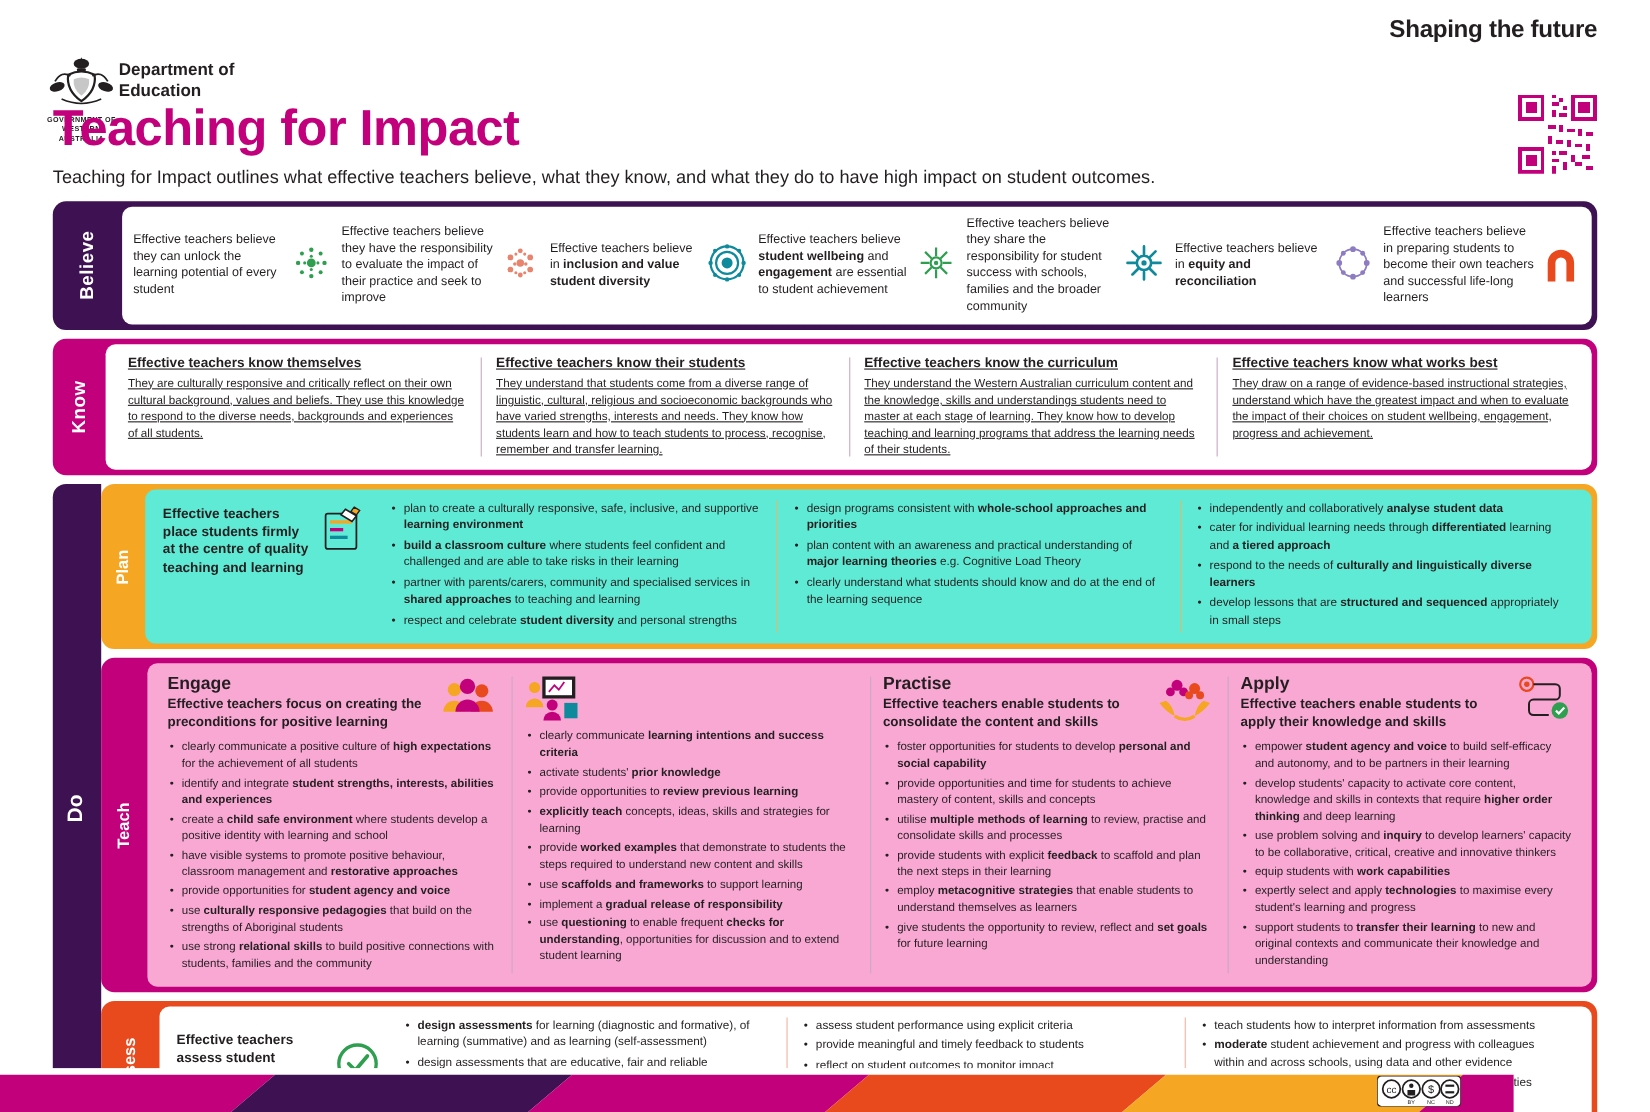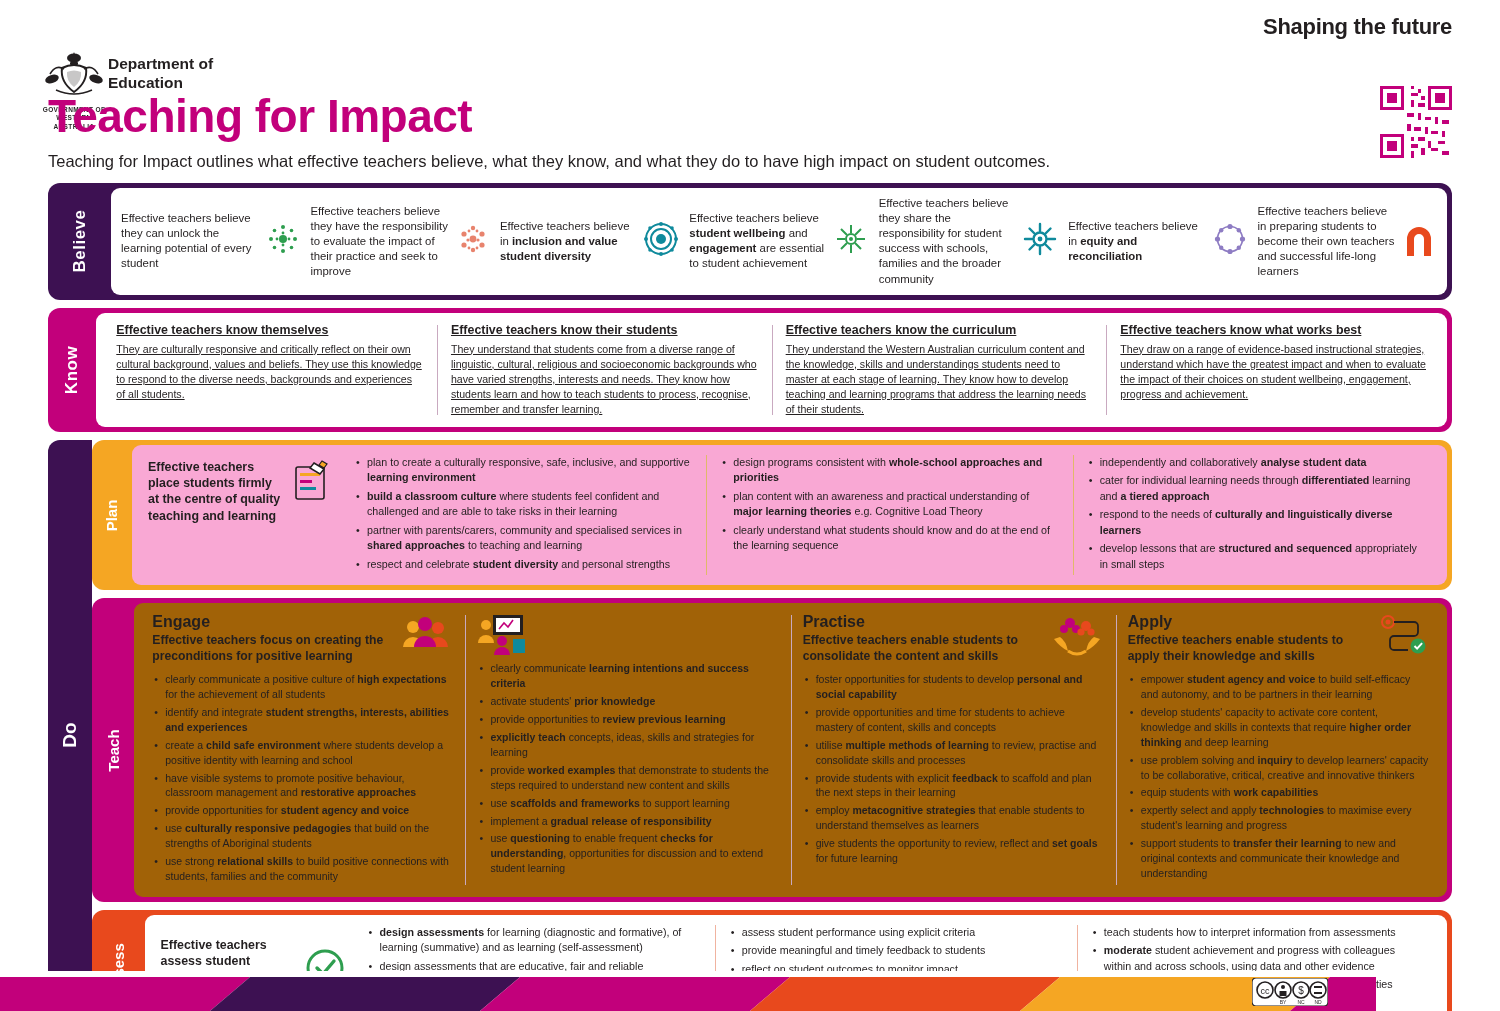--- a/index.html
+++ b/index.html
@@ -74,36 +74,36 @@
     flex:0 0 44px; background:#3d1152; border-radius:12px 0 12px 12px;
     display:flex; align-items:center; justify-content:center;
     color:#fff; font-weight:bold; font-size:19px;
   }
   .do-label span { transform:rotate(-90deg); }
   .do-cols { flex:1; display:flex; flex-direction:column; gap:8px; margin-left:-44px; padding-left:44px; }
 
   .subband { display:flex; border-radius:12px; overflow:hidden; }
   .subband .sub-label { flex:0 0 40px; display:flex; align-items:center; justify-content:center; color:#fff; font-weight:bold; font-size:15px; }
   .sub-label span { transform:rotate(-90deg); white-space:nowrap; }
-  .sub-body { flex:1; margin:5px 5px 5px 0; background:#f9a8d4; border-radius:9px; display:flex; padding:10px 8px; }
+  .sub-body { flex:1; margin:5px 5px 5px 0; background:#5eead4; border-radius:9px; display:flex; padding:10px 8px; }
 
   .plan { background:#f5a623; }
   .plan-lead { flex:0 0 200px; display:flex; align-items:flex-start; gap:8px; padding:4px 8px 0 8px; }
   .plan-lead .lead-txt { font-size:12.4px; font-weight:bold; line-height:1.32; }
   .bullets { font-size:10.7px; line-height:1.45; }
   .bullets ul { margin:0; padding-left:13px; list-style:none; }
   .bullets li { position:relative; margin-bottom:3px; }
   .bullets li::before { content:"•"; position:absolute; left:-11px; top:0; }
   .bullets b { font-weight:bold; }
   .col-div { position:relative; padding:0 14px; flex:1; }
   .col-div + .col-div::before { content:""; position:absolute; left:0; top:0; bottom:0; width:1px; background:#e0b96a; }
 
   
   .teach { background:#c2007b; }
-  .teach-body { flex:1; margin:5px 5px 5px 0; background:#a16207; border-radius:9px; display:flex; padding:10px 6px; }
+  .teach-body { flex:1; margin:5px 5px 5px 0; background:#f9a8d4; border-radius:9px; display:flex; padding:10px 6px; }
   .teach-col { flex:1; padding:0 12px; position:relative; }
   .teach-col + .teach-col::before { content:""; position:absolute; left:0; top:2px; bottom:2px; width:1px; background:#c9a9c0; }
   .teach-col h3 { margin:0 0 2px 0; font-size:16px; font-weight:bold; }
   .teach-head { display:flex; justify-content:space-between; align-items:flex-start; gap:6px; }
   .teach-lead { font-size:12.2px; font-weight:bold; line-height:1.3; margin-bottom:7px; }
   .teach-col .bullets { font-size:10.5px; line-height:1.42; }
 
   
   .assess { background:#e8491d; }
   .assess-body { flex:1; margin:5px 5px 5px 0; background:#fff; border-radius:9px; display:flex; padding:10px 8px; }

